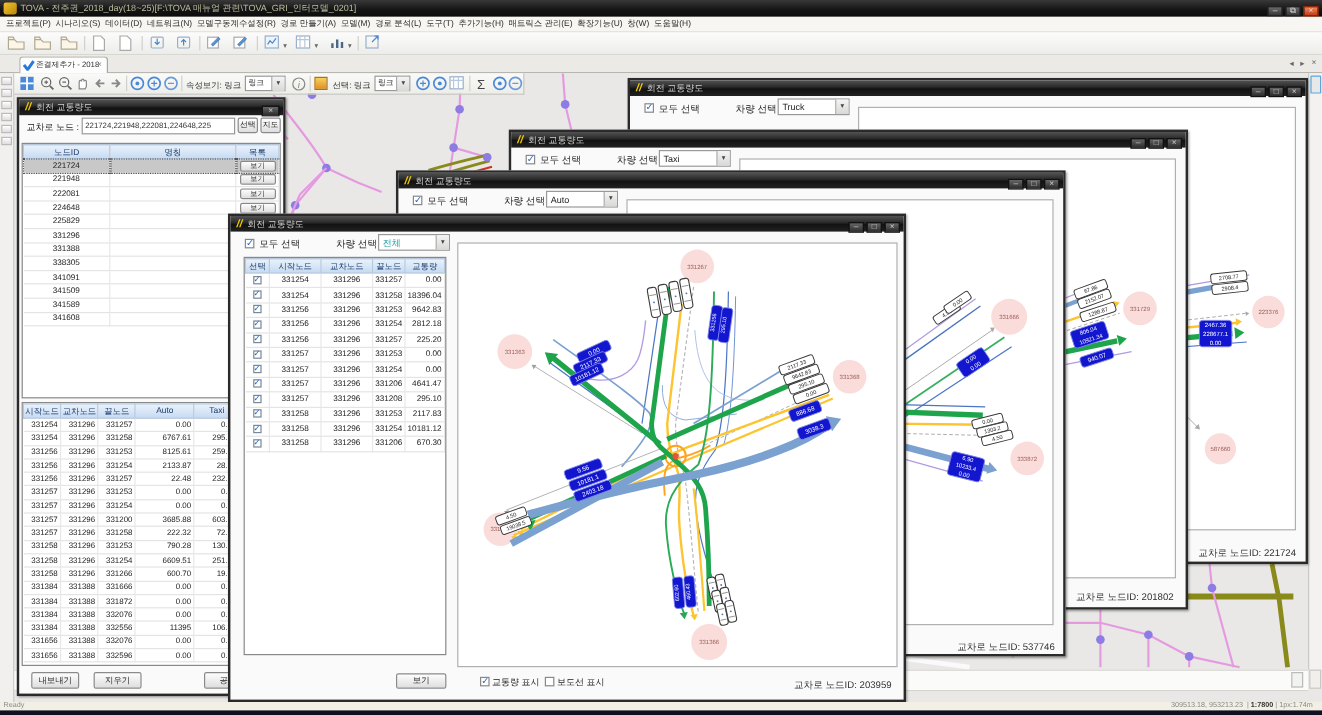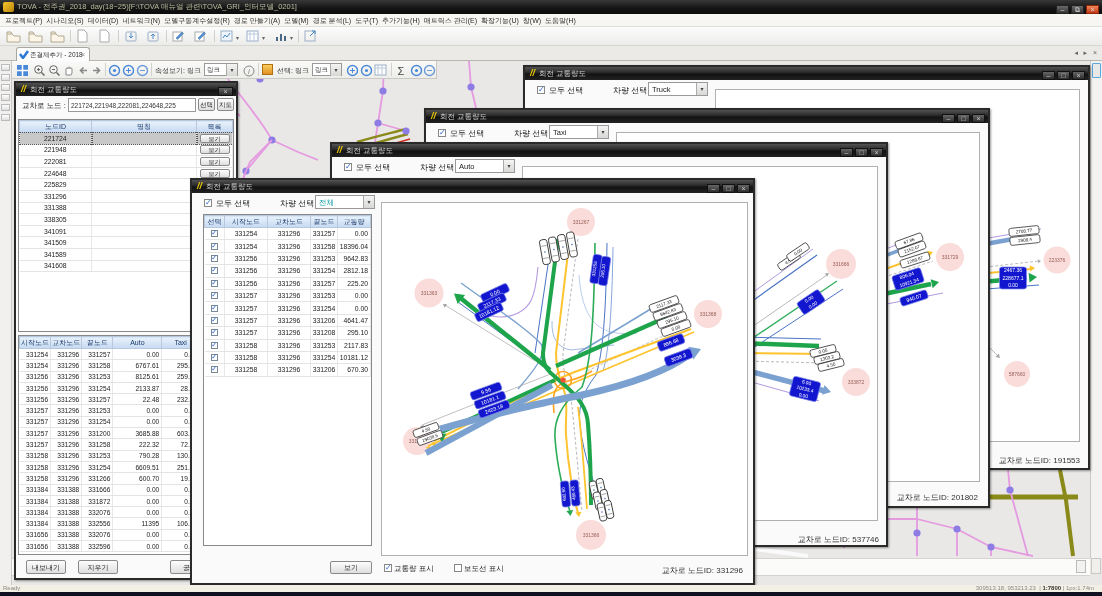--- a/index.html
+++ b/index.html
@@ -268,21 +268,21 @@
             <rect x="294.0" y="146.0" width="30.0" height="8.0" rx="2" fill="#fff" stroke="#3a3a3a" stroke-width="0.8"></rect>
             <text x="309.0" y="151.6" font-size="4.6" fill="#222" text-anchor="middle" font-family="Liberation Sans, sans-serif">2908.4</text>
           </g>
           <g transform="rotate(0 297.0 188.0)">
             <rect x="283.5" y="177.0" width="27.0" height="22.0" rx="2.5" fill="#1216cf" stroke="#7e86e8" stroke-width="0.7"></rect>
             <text x="297.0" y="182.4" font-size="5" fill="#fff" text-anchor="middle" font-family="Liberation Sans, sans-serif">2467.36</text>
             <text x="297.0" y="189.8" font-size="5" fill="#fff" text-anchor="middle" font-family="Liberation Sans, sans-serif">228677.1</text>
             <text x="297.0" y="197.1" font-size="5" fill="#fff" text-anchor="middle" font-family="Liberation Sans, sans-serif">0.00</text>
           </g>
         </svg></div>
-<div class="idlabel" style="right:8px;top:388px">교차로 노드ID: 191553</div>
+<div class="idlabel" style="right:8px;top:388px">교차로 노드ID: 221724</div>
 </div>
     <div class="win" id="wTaxi" style="left:424px;top:47px;width:566px;height:400px">
 <div class="wtitle"><span class="slash">//</span><span class="wtx">회전 교통량도</span><span class="wbtns"><span class="wb">–</span><span class="wb">□</span><span class="wb">×</span></span></div>
 <div class="ctr">
         <span class="cb cbc"></span>
         <span class="lab">모두 선택</span>
         <span class="lab2">차량 선택 :</span>
         <span class="sel2"><span class="">Taxi</span><span class="da">▾</span></span>
       </div>
 <div style="position:absolute;left:190px;top:22px;width:364px;height:350px;background:#fff;border:1px solid #b0b0b0"><svg width="364" height="350" viewBox="0 0 364 350">
@@ -903,23 +903,23 @@
             <circle cx="220.0" cy="309.0" r="0.8" fill="#5878b8"></circle>
           </g>
           <g transform="rotate(-12 227.0 306.5)">
             <rect x="223.5" y="297.5" width="7.0" height="18.0" rx="2.5" fill="#fff" stroke="#3a3a3a" stroke-width="0.9"></rect>
             <line x1="224.5" y1="302.0" x2="229.5" y2="302.0" stroke="#888" stroke-width="0.7"></line>
             <line x1="224.5" y1="311.0" x2="229.5" y2="311.0" stroke="#888" stroke-width="0.7"></line>
             <circle cx="227.0" cy="306.5" r="0.8" fill="#5878b8"></circle>
           </g>
           <circle cx="181" cy="177" r="2.6" fill="#ef5038"></circle>
         </svg></div>
-<div class="chk" style="position:absolute;left:192px;top:384px"><span class="cb cbc" style="display:inline-block"></span> 교통량 표시</div>
+<div class="chk" style="position:absolute;left:208px;top:384px"><span class="cb cbc" style="display:inline-block"></span> 교통량 표시</div>
 <div class="chk" style="position:absolute;left:262px;top:384px"><span class="cb" style="display:inline-block"></span> 보도선 표시</div>
-<div class="idlabel" style="right:10px;top:385px">교차로 노드ID: 331296</div>
+<div class="idlabel" style="right:10px;top:385px">교차로 노드ID: 203959</div>
 </div>
   </div>
 <div id="statusbar">
     <span style="position:absolute;left:3px">Ready</span>
     <span style="position:absolute;right:8px">309513.18, 953213.23&nbsp;&nbsp;|&nbsp;<b style="color:#333">1:7800</b>&nbsp;|&nbsp;1px:1.74m</span>
   </div>
 <div id="bstrip"></div>
 <style>
 #ta1 tr.hd th, #ta2 tr.hd th, #tm tr.hd th{background:linear-gradient(#e8f1fb,#c6daf2);border:1px solid #b8c8dc;font-weight:normal;font-size:7px;height:12px;color:#1a3a6a;padding:0}
 #ta1 td{border-bottom:1px solid #e4e4e4;border-right:1px solid #e8e8e8;height:11.6px;text-align:center;padding:0;font-size:6.8px}

